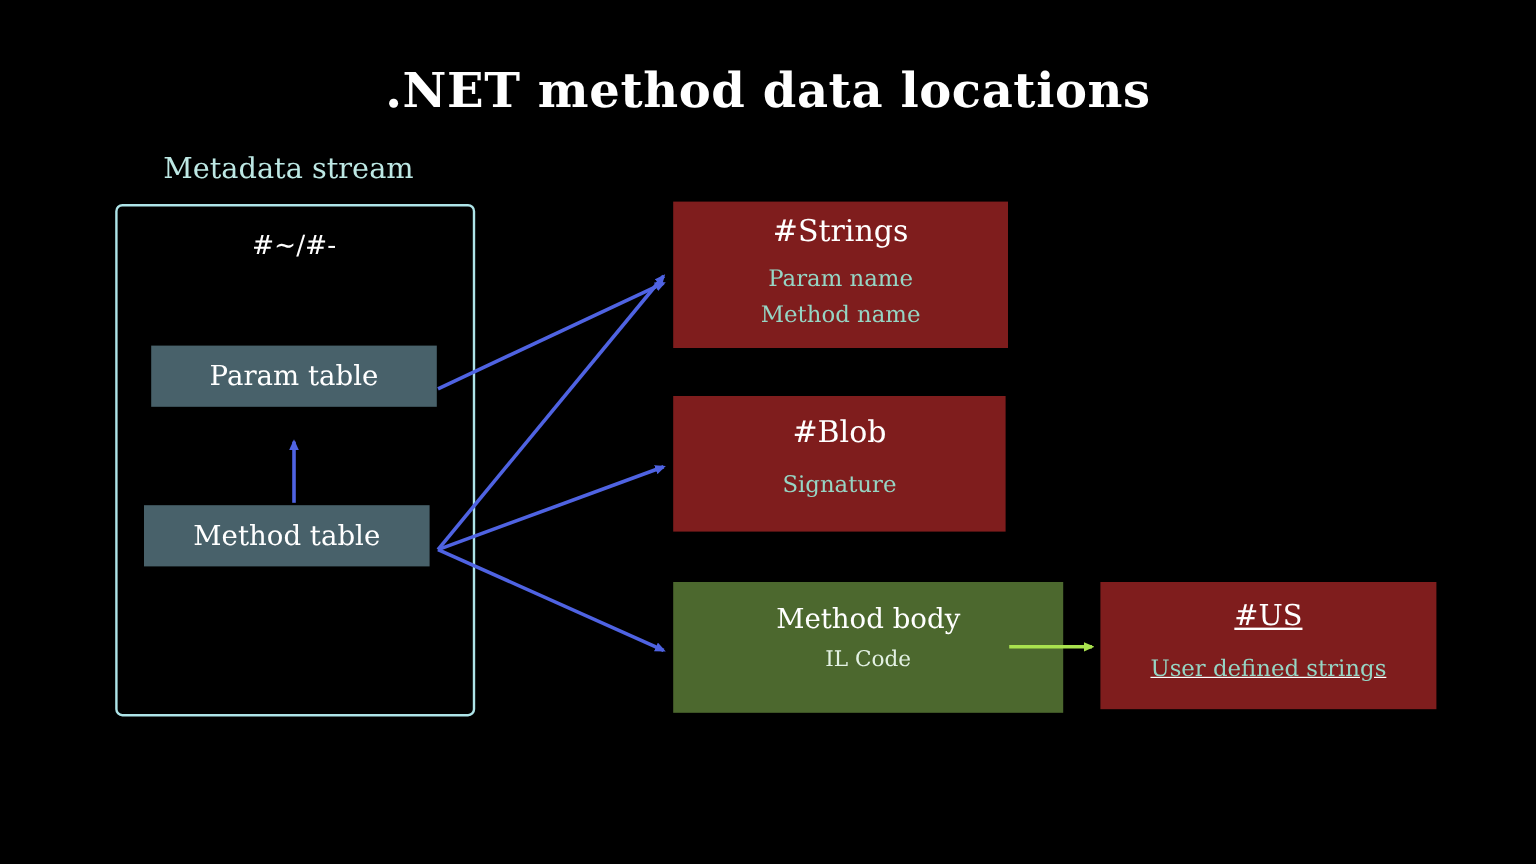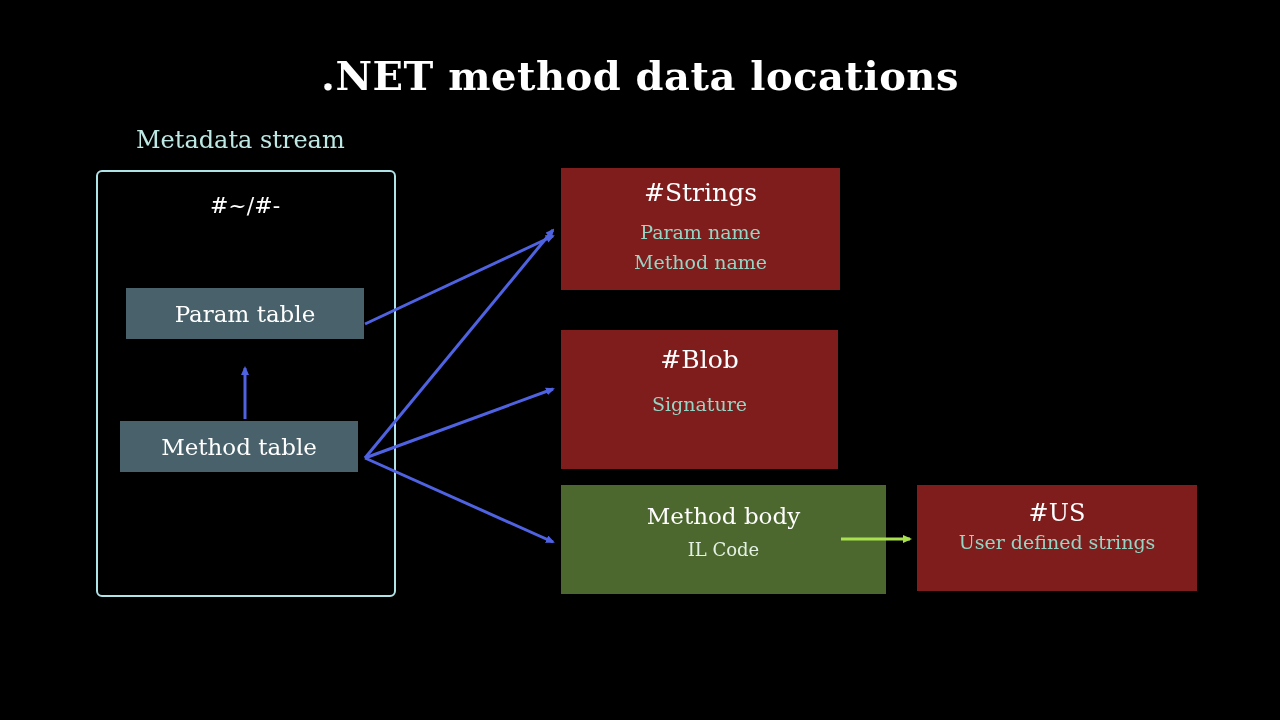--- a/index.html
+++ b/index.html
@@ -81,35 +81,35 @@
   .heap-sub {
     font-size: 19px;
     color: #96d5c4;
     line-height: 30px;
   }
 
   .strings-box { top: 168px; left: 561px; width: 279px; height: 122px; padding-top: 0; }
   .strings-box .heap-title { margin-top: 10px; }
   .strings-box .heap-sub-wrap { margin-top: 10px; text-align: center; }
 
-  .blob-box { top: 330px; left: 561px; width: 277px; height: 139px; }
+  .blob-box { top: 330px; left: 561px; width: 277px; height: 113px; }
   .blob-box .heap-title { margin-top: 15px; }
   .blob-box .heap-sub-wrap { margin-top: 15px; text-align: center; }
 
   .methodbody-box {
     top: 485px; left: 561px; width: 325px; height: 109px;
     background: #4c682e;
   }
   .methodbody-box .heap-title { margin-top: 18px; font-size: 23px; }
   .methodbody-box .heap-sub-wrap { margin-top: 6px; text-align: left; }
   .methodbody-box .heap-sub { color: #e3f1e3; font-size: 18px; }
 
-  .us-box { top: 485px; left: 917px; width: 280px; height: 106px; }
+  .us-box { top: 485px; left: 917px; width: 280px; height: 106px; text-decoration: underline; }
   .us-box .heap-title { margin-top: 14px; font-size: 24px; }
-  .us-box .heap-sub-wrap { margin-top: 0; text-align: center; }
+  .us-box .heap-sub-wrap { margin-top: 15px; text-align: center; }
 
   svg.arrows {
     position: absolute;
     top: 0; left: 0;
     width: 1280px;
     height: 720px;
     pointer-events: none;
   }
 </style>
 </head>

